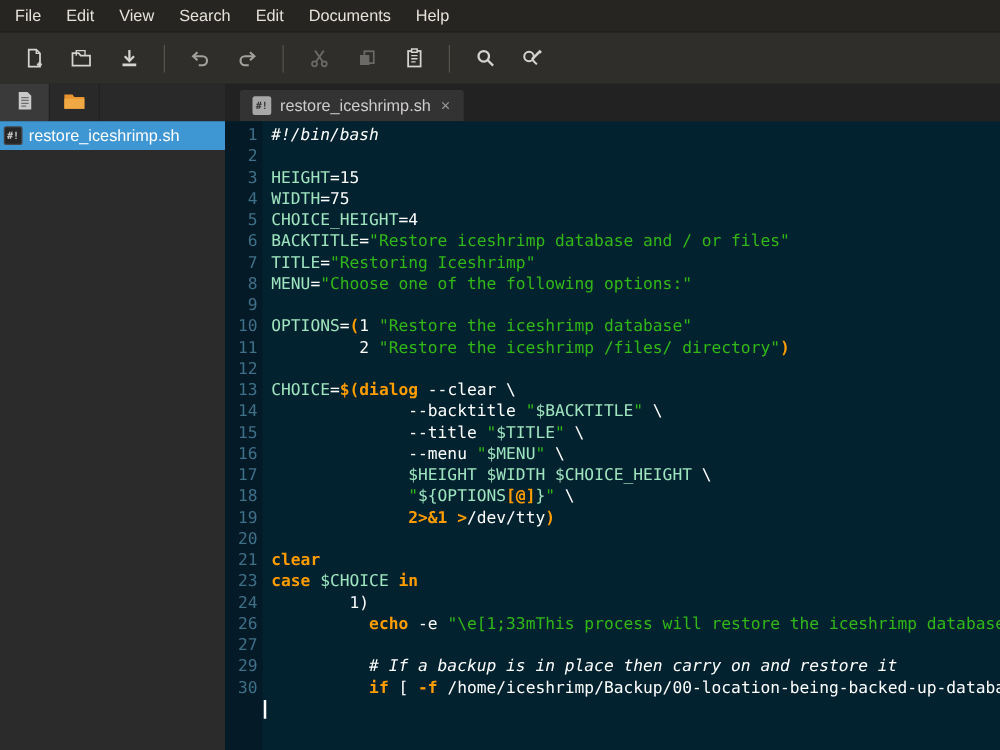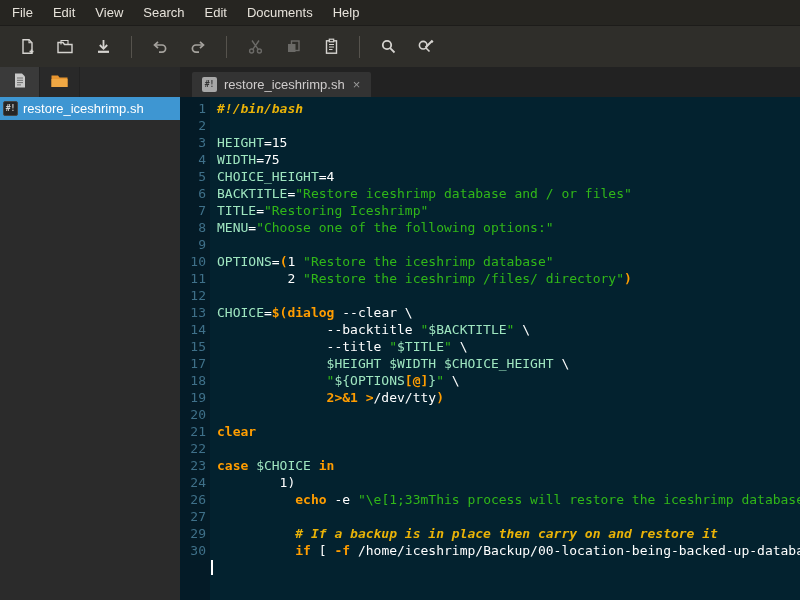--- a/index.html
+++ b/index.html
@@ -44,21 +44,21 @@
     font-family:inherit;}
   
   .codearea{flex:1;position:relative;background:#03222f;overflow:hidden;
     font-family:"DejaVu Sans Mono",monospace;font-size:13px;line-height:17px;padding-top:3px;}
   .gutter-bg{position:absolute;left:0;top:0;bottom:0;width:30px;background:#041b27;}
   .cline{display:flex;height:17px;white-space:pre;position:relative;}
   .ln{width:26px;flex:none;text-align:right;padding-right:7px;color:#3f7089;position:relative;}
   .ln.cur{color:#e8f0f8;}
   .ct{flex:1;min-width:0;padding-left:4px;color:#ffffff;}
   .ct .p{color:#ffffff;}
-  .ct .c{color:#eab308;font-style:italic;font-weight:bold;}
+  .ct .c{color:#ffffff;font-style:italic;}
   .ct .s{color:#31b818;}
   .ct .v{color:#9fe6c0;}
   .ct .k{color:#ff9d00;font-weight:bold;}
   .cursor{position:absolute;width:2px;height:15px;background:#ffffff;left:31px;}
 </style>
 </head>
 <body>
 
 <div class="window">
 
@@ -207,26 +207,26 @@
             <div class="cline"><span class="ln">6</span><span class="ct"><span class="v">BACKTITLE</span><span class="p">=</span><span class="s">"Restore iceshrimp database and / or files"</span></span></div>
             <div class="cline"><span class="ln">7</span><span class="ct"><span class="v">TITLE</span><span class="p">=</span><span class="s">"Restoring Iceshrimp"</span></span></div>
             <div class="cline"><span class="ln">8</span><span class="ct"><span class="v">MENU</span><span class="p">=</span><span class="s">"Choose one of the following options:"</span></span></div>
             <div class="cline"><span class="ln">9</span><span class="ct"></span></div>
             <div class="cline"><span class="ln">10</span><span class="ct"><span class="v">OPTIONS</span><span class="p">=</span><span class="k">(</span><span class="p">1 </span><span class="s">"Restore the iceshrimp database"</span></span></div>
             <div class="cline"><span class="ln">11</span><span class="ct"><span class="p">         2 </span><span class="s">"Restore the iceshrimp /files/ directory"</span><span class="k">)</span></span></div>
             <div class="cline"><span class="ln">12</span><span class="ct"></span></div>
             <div class="cline"><span class="ln">13</span><span class="ct"><span class="v">CHOICE</span><span class="p">=</span><span class="k">$(dialog</span><span class="p"> --clear \</span></span></div>
             <div class="cline"><span class="ln">14</span><span class="ct"><span class="p">              --backtitle </span><span class="s">"</span><span class="v">$BACKTITLE</span><span class="s">"</span><span class="p"> \</span></span></div>
             <div class="cline"><span class="ln">15</span><span class="ct"><span class="p">              --title </span><span class="s">"</span><span class="v">$TITLE</span><span class="s">"</span><span class="p"> \</span></span></div>
+            <div class="cline"><span class="ln">16</span><span class="ct"><span class="p">              --menu </span><span class="s">"</span><span class="v">$MENU</span><span class="s">"</span><span class="p"> \</span></span></div>
             <div class="cline"><span class="ln">17</span><span class="ct"><span class="p">              </span><span class="v">$HEIGHT</span><span class="p"> </span><span class="v">$WIDTH</span><span class="p"> </span><span class="v">$CHOICE_HEIGHT</span><span class="p"> \</span></span></div>
             <div class="cline"><span class="ln">18</span><span class="ct"><span class="p">              </span><span class="s">"</span><span class="v">${OPTIONS</span><span class="k">[@]</span><span class="v">}</span><span class="s">"</span><span class="p"> \</span></span></div>
             <div class="cline"><span class="ln">19</span><span class="ct"><span class="p">              </span><span class="k">2&gt;&amp;1 &gt;</span><span class="p">/dev/tty</span><span class="k">)</span></span></div>
             <div class="cline"><span class="ln">20</span><span class="ct"></span></div>
             <div class="cline"><span class="ln">21</span><span class="ct"><span class="k">clear</span></span></div>
-            <div class="cline"><span class="ln">22</span><span class="ct"></span></div>
             <div class="cline"><span class="ln">23</span><span class="ct"><span class="k">case</span><span class="p"> </span><span class="v">$CHOICE</span><span class="p"> </span><span class="k">in</span></span></div>
             <div class="cline"><span class="ln">24</span><span class="ct"><span class="p">        1)</span></span></div>
             <div class="cline"><span class="ln">26</span><span class="ct"><span class="p">          </span><span class="k">echo</span><span class="p"> -e </span><span class="s">"\e[1;33mThis process will restore the iceshrimp database\e[0m"</span></span></div>
             <div class="cline"><span class="ln">27</span><span class="ct"></span></div>
             <div class="cline"><span class="ln">29</span><span class="ct"><span class="p">          </span><span class="c"># If a backup is in place then carry on and restore it</span></span></div>
             <div class="cline"><span class="ln">30</span><span class="ct"><span class="p">          </span><span class="k">if</span><span class="p"> [ </span><span class="k">-f</span><span class="p"> /home/iceshrimp/Backup/00-location-being-backed-up-database ]</span></span></div>
           </div>
         <div class="cursor" id="cursor" style="top: 463px;"></div>
       </div>
     </div>

